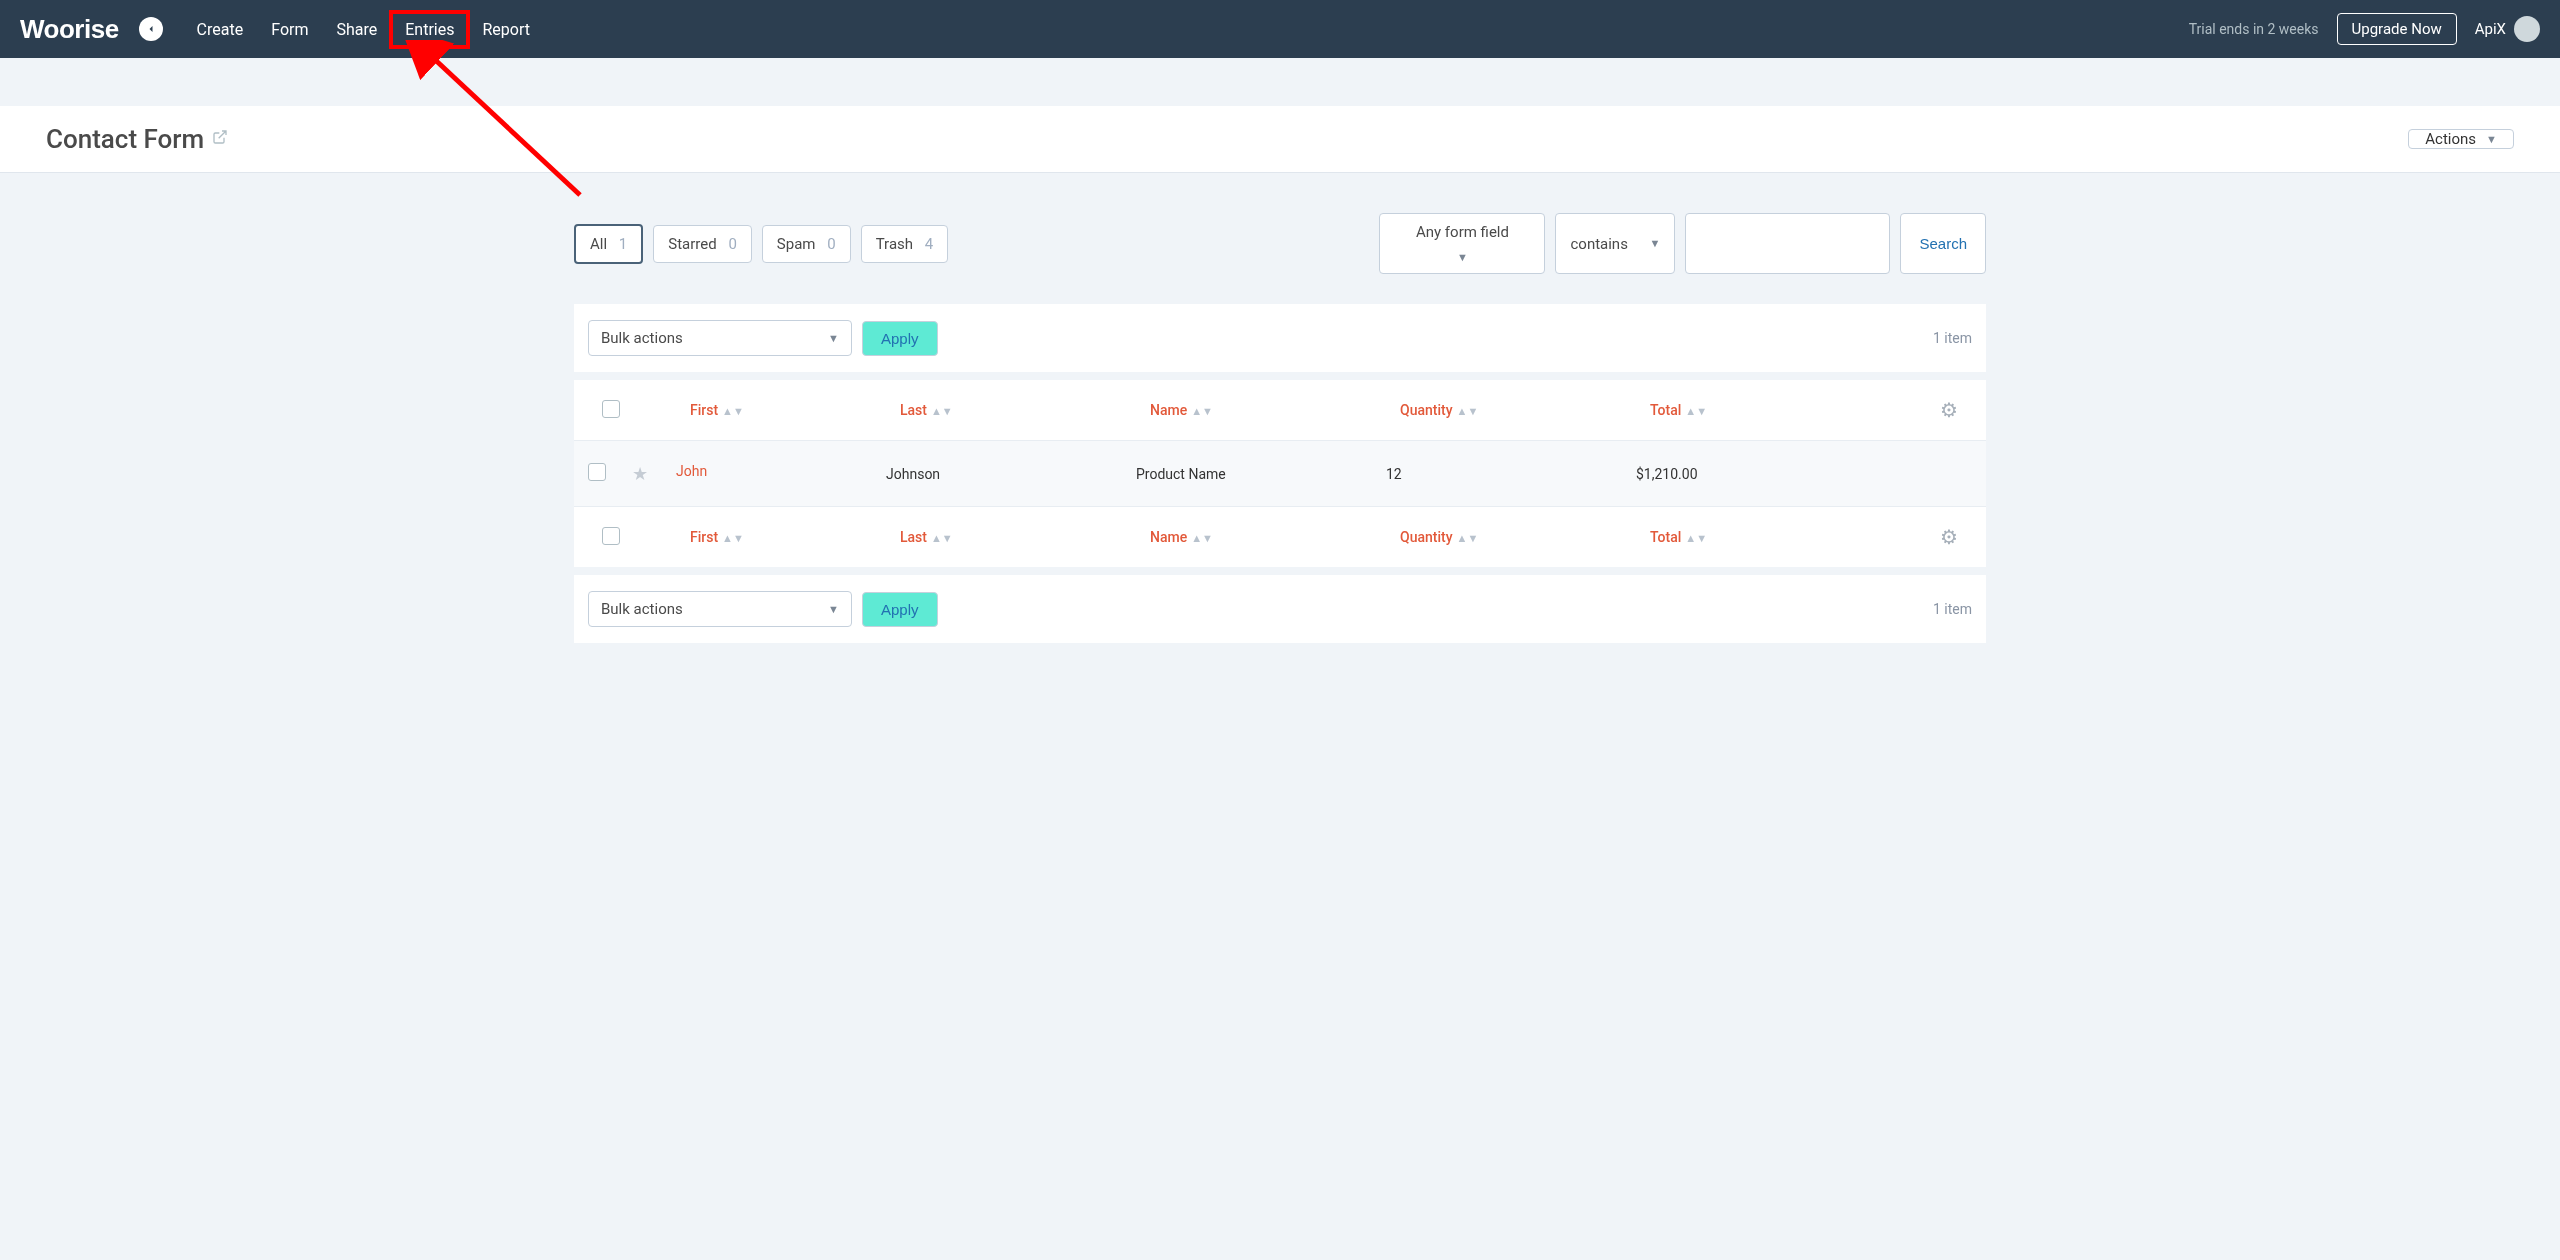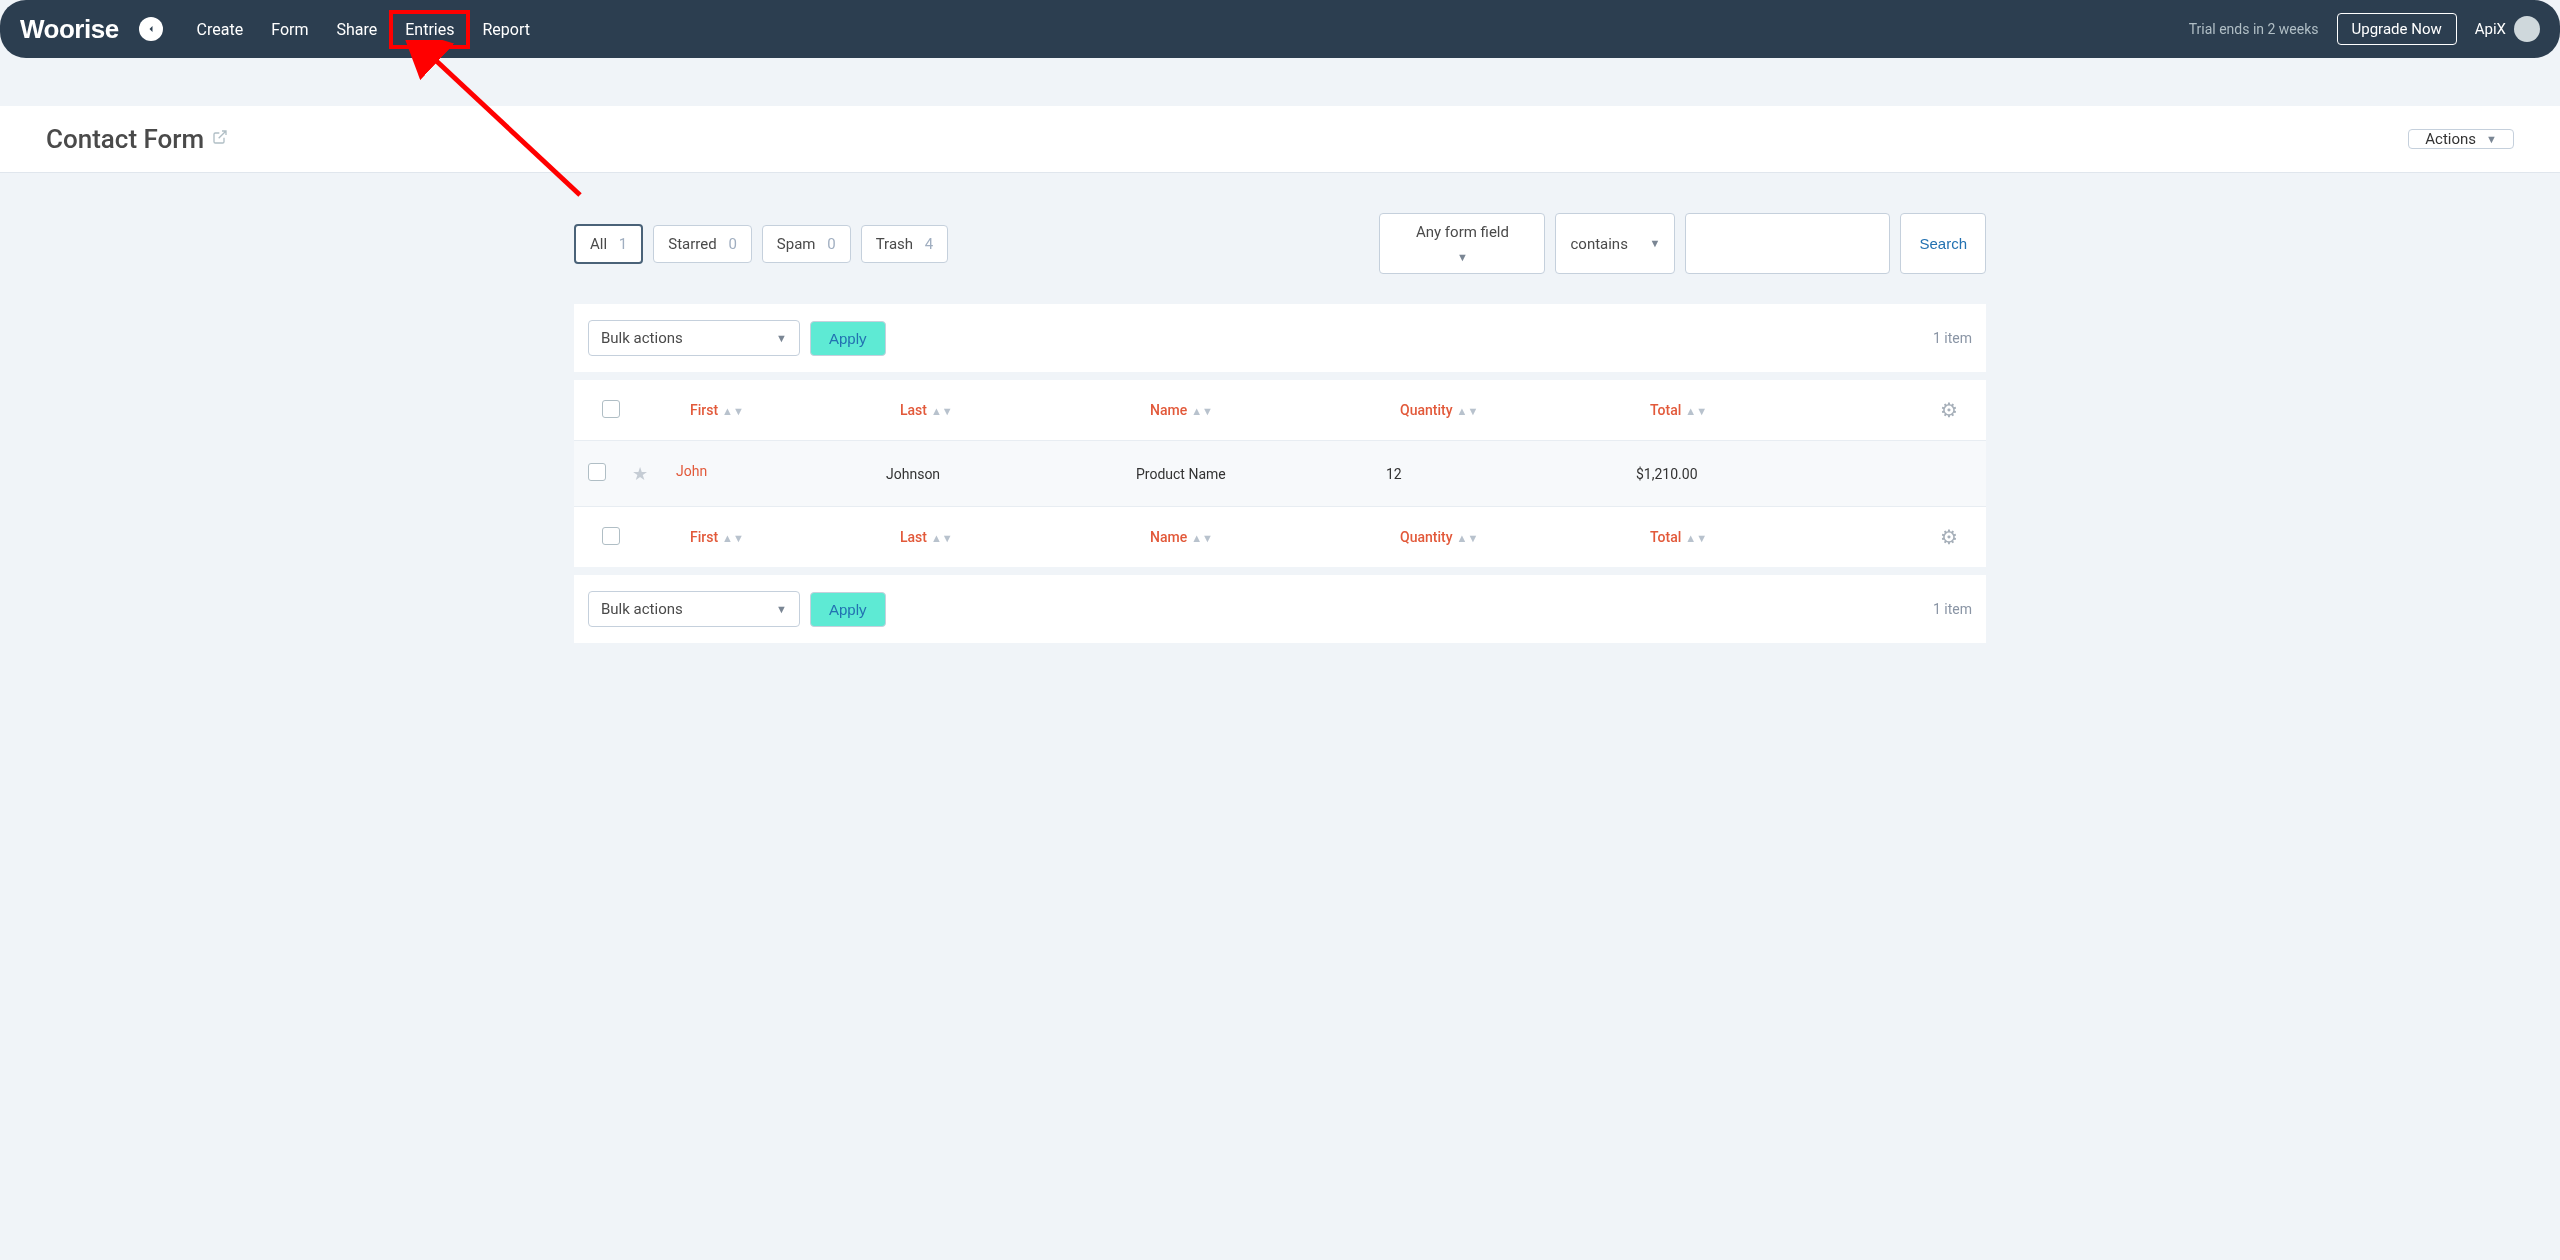--- a/index.html
+++ b/index.html
@@ -1,19 +1,19 @@
 <!DOCTYPE html>
 <html><head>
 <meta charset="utf-8">
 <style>
 * { box-sizing: border-box; margin: 0; padding: 0; }
 body { font-family: -apple-system, BlinkMacSystemFont, "Segoe UI", Roboto, sans-serif; background: #f0f4f8; color: #333; font-size: 14px; }
 
 
-.topnav { background: #2c3e50; height: 58px; display: flex; align-items: center; padding: 0 20px; color: #fff; border-radius: 26px; }
+.topnav { background: #2c3e50; height: 58px; display: flex; align-items: center; padding: 0 20px; color: #fff; }
 .logo { font-size: 26px; font-weight: 700; letter-spacing: -0.5px; margin-right: 20px; }
 .logo-u { font-family: sans-serif; }
 .back-circle { width: 24px; height: 24px; background: #fff; border-radius: 50%; display: inline-flex; align-items: center; justify-content: center; margin-right: 20px; color: #2c3e50; cursor: pointer; }
 .nav-items { display: flex; gap: 0; }
 .nav-item { padding: 8px 14px; cursor: pointer; font-size: 16px; position: relative; }
 .nav-item.highlighted { outline: 4px solid #ff0000; outline-offset: -2px; }
 .topnav-right { margin-left: auto; display: flex; align-items: center; gap: 18px; }
 .trial-text { color: #b0bec5; font-size: 14px; }
 .upgrade-btn { border: 1px solid #fff; padding: 6px 14px; border-radius: 4px; cursor: pointer; font-size: 15px; }
 .user-area { display: flex; align-items: center; gap: 8px; font-size: 15px; }
@@ -33,21 +33,21 @@
 .filter-tab.active { border: 2px solid #4a6278; }
 .filter-count { color: #a0aec0; margin-left: 8px; }
 .search-area { margin-left: auto; display: flex; gap: 10px; }
 .select-box { border: 1px solid #c5d0dc; background: #fff; padding: 9px 14px; border-radius: 4px; cursor: pointer; font-size: 15px; color: #4a4a4a; display: flex; align-items: center; gap: 10px; }
 .select-box.w1 { width: 166px; justify-content: space-between; flex-direction: column; }
 .select-box.w2 { width: 120px; justify-content: space-between; }
 .search-input { border: 1px solid #c5d0dc; background: #fff; padding: 9px 14px; border-radius: 4px; width: 205px; font-size: 15px; }
 .search-btn { border: 1px solid #c5d0dc; background: #fff; padding: 9px 18px; border-radius: 4px; cursor: pointer; font-size: 15px; color: #2271b1; }
 
 .toolbar-box { background: #fff; padding: 16px 14px; display: flex; align-items: center; margin-bottom: 8px; }
-.bulk-select { border: 1px solid #c5d0dc; background: #fff; padding: 8px 12px; border-radius: 4px; cursor: pointer; font-size: 15px; color: #4a4a4a; width: 212px; display: flex; justify-content: space-between; align-items: center; margin-right: 10px; }
+.bulk-select { border: 1px solid #c5d0dc; background: #fff; padding: 8px 12px; border-radius: 4px; cursor: pointer; font-size: 15px; color: #4a4a4a; width: 264px; display: flex; justify-content: space-between; align-items: center; margin-right: 10px; }
 .apply-btn { border: 1px solid #c5d0dc; background: #5eead4; padding: 8px 18px; border-radius: 4px; cursor: pointer; font-size: 15px; color: #2271b1; }
 .item-count { margin-left: auto; color: #8a95a5; font-size: 14px; }
 
 .table { background: #fff; }
 .thead, .tfoot { display: flex; align-items: center; padding: 18px 28px; border-bottom: 1px solid #e8edf2; }
 .tfoot { border-bottom: none; border-top: 1px solid #e8edf2; }
 .th, .td { flex: 1; }
 .col-check { flex: 0 0 44px; }
 .col-star { flex: 0 0 44px; }
 .col-first { flex: 0 0 210px; }

